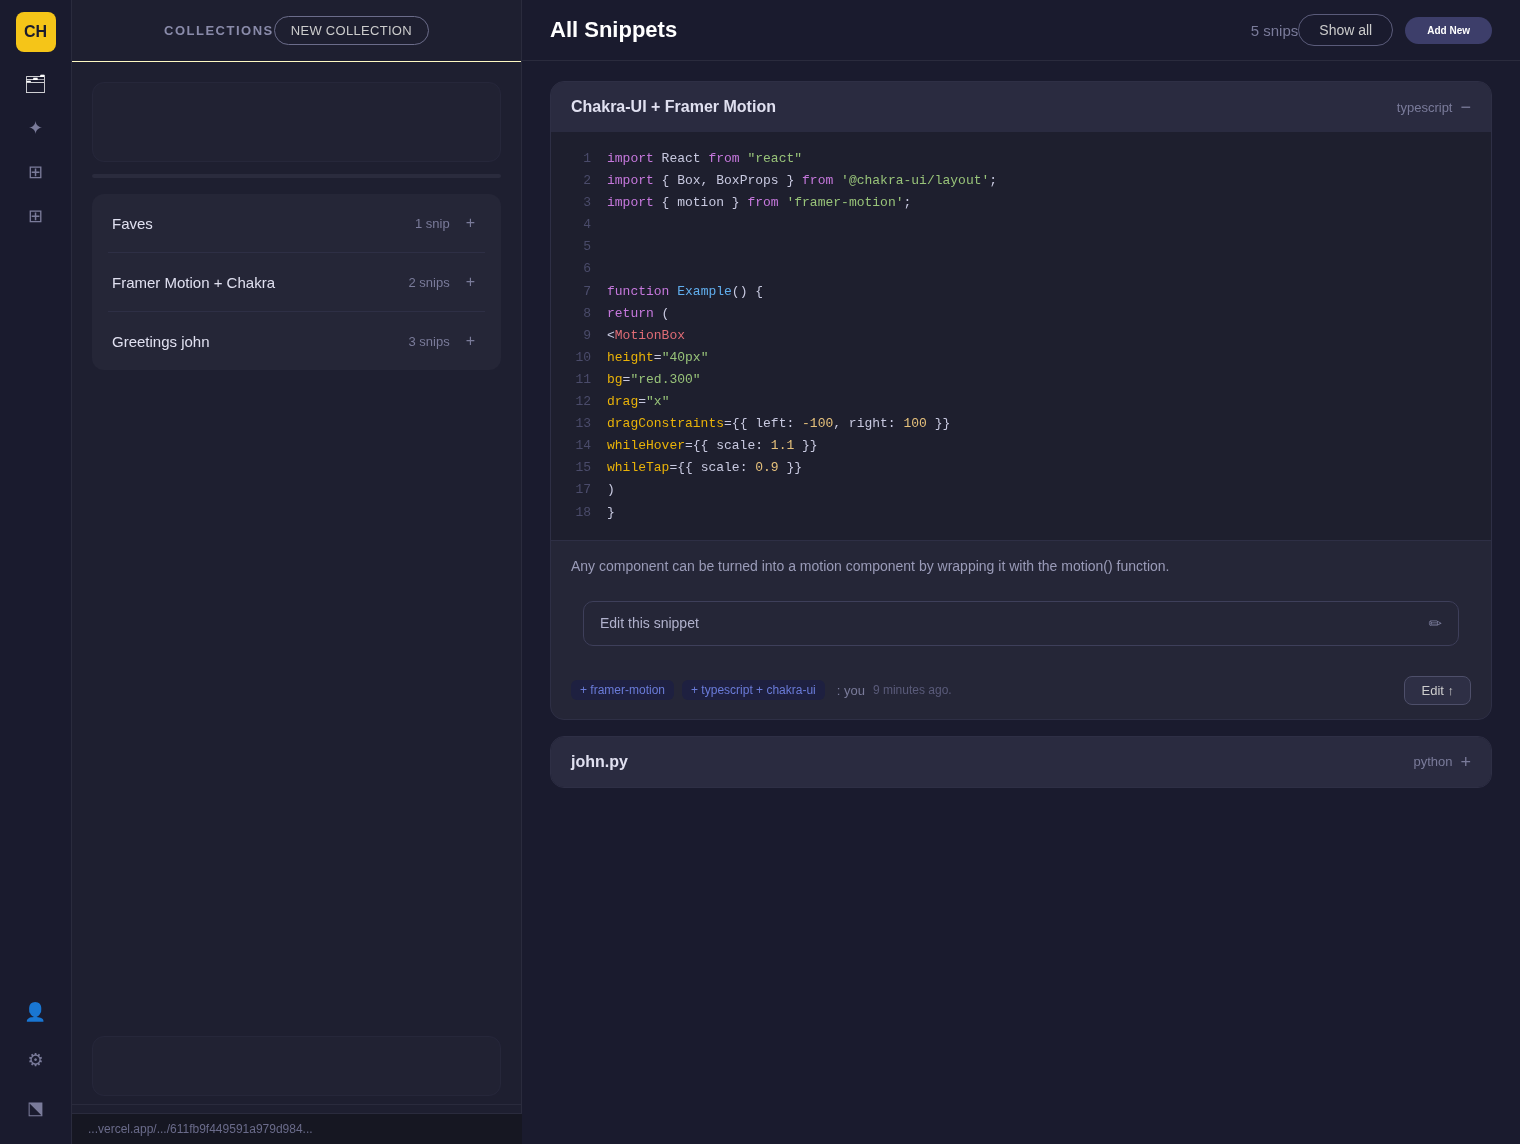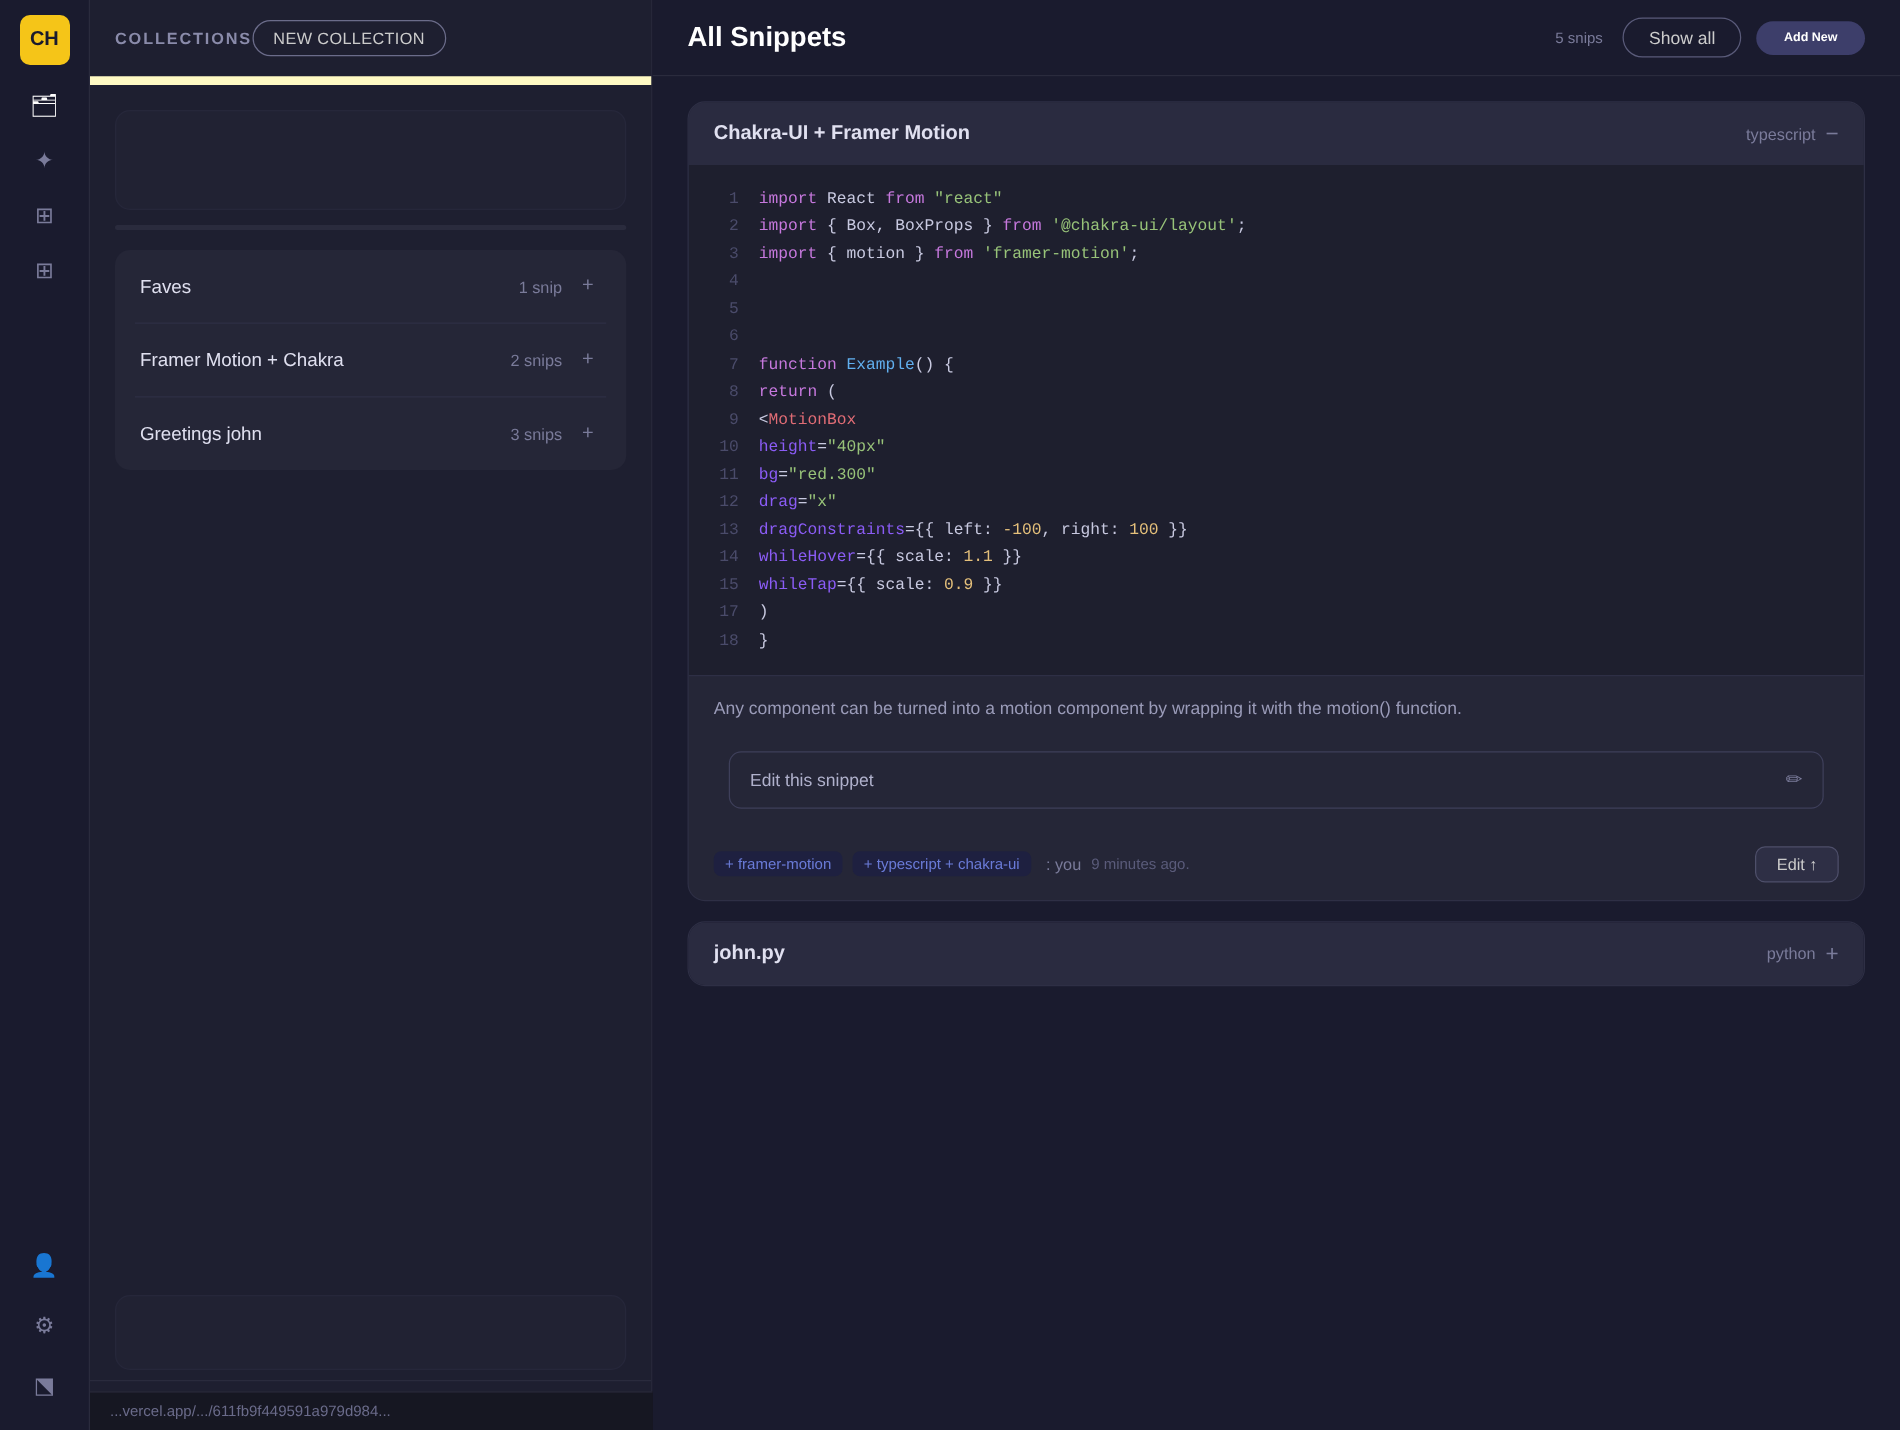--- a/index.html
+++ b/index.html
@@ -59,23 +59,23 @@
       width: 450px;
       background: #1e1f30;
       display: flex;
       flex-direction: column;
       border-right: 1px solid #2a2b3d;
       flex-shrink: 0;
     }
     .collections-header {
       display: flex;
       align-items: center;
-      justify-content: flex-start;
+      justify-content: center;
       padding: 16px 20px;
-      border-bottom: 7px solid #fef9c3;
+      border-bottom: 1px solid #fef9c3;
     }
     .collections-title {
       font-size: 13px;
       font-weight: 600;
       letter-spacing: 1.5px;
       color: #8a8baa;
       text-transform: uppercase;
     }
     .new-collection-btn {
       border: 1.5px solid #6b6c8a;
@@ -154,22 +154,21 @@
       z-index: 10;
     }
     .snippets-title {
       font-size: 22px;
       font-weight: 700;
       color: #fff;
       flex: 1;
     }
     .snip-count {
       color: #7a7b9a;
-      font-size: 12px;
-      margin-right: 16px;
+      font-size: 15px;
     }
     .show-all-btn {
       border: 1.5px solid #5a5b7a;
       background: transparent;
       color: #ccc;
       border-radius: 20px;
       padding: 7px 20px;
       font-size: 14px;
       cursor: pointer;
       margin-right: 12px;
@@ -253,21 +252,21 @@
     }
     .line-code { color: #c8c9e0; }
 
     
     .kw { color: #c678dd; }
     .fn { color: #61afef; }
     .str { color: #98c379; }
     .num { color: #e5c07b; }
     .cls { color: #e06c75; }
     .tag { color: #e06c75; }
-    .attr { color: #8b5cf6; text-align: center; }
+    .attr { color: #eab308; text-align: center; }
 
     
     .snippet-desc {
       padding: 14px 20px;
       color: #9a9bb8;
       font-size: 14px;
       line-height: 1.6;
       border-top: 1px solid #2e2f45;
     }
 

